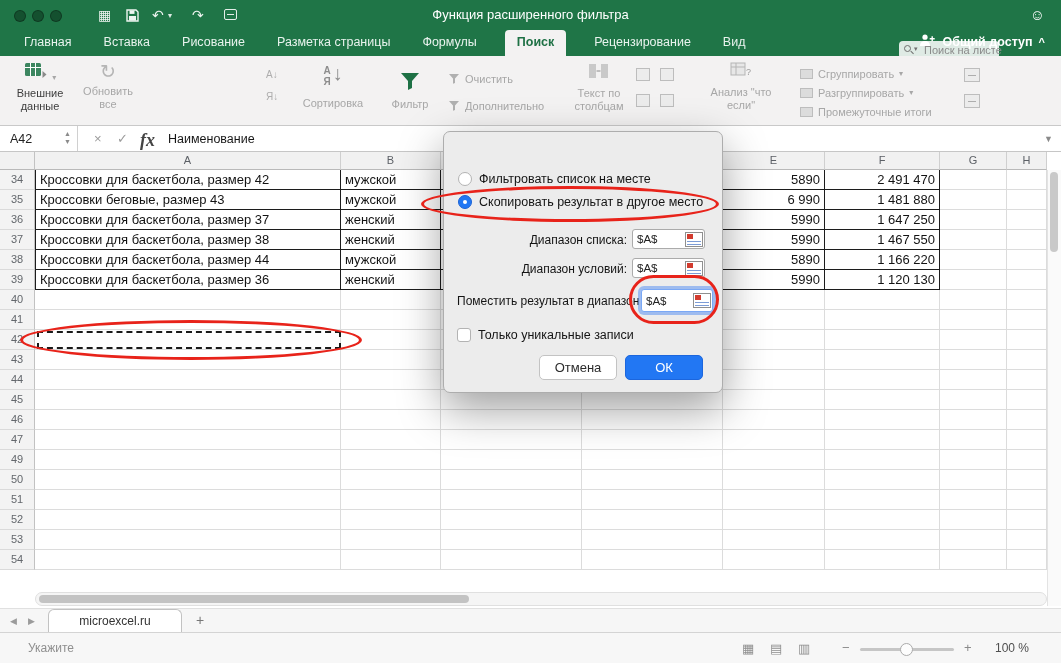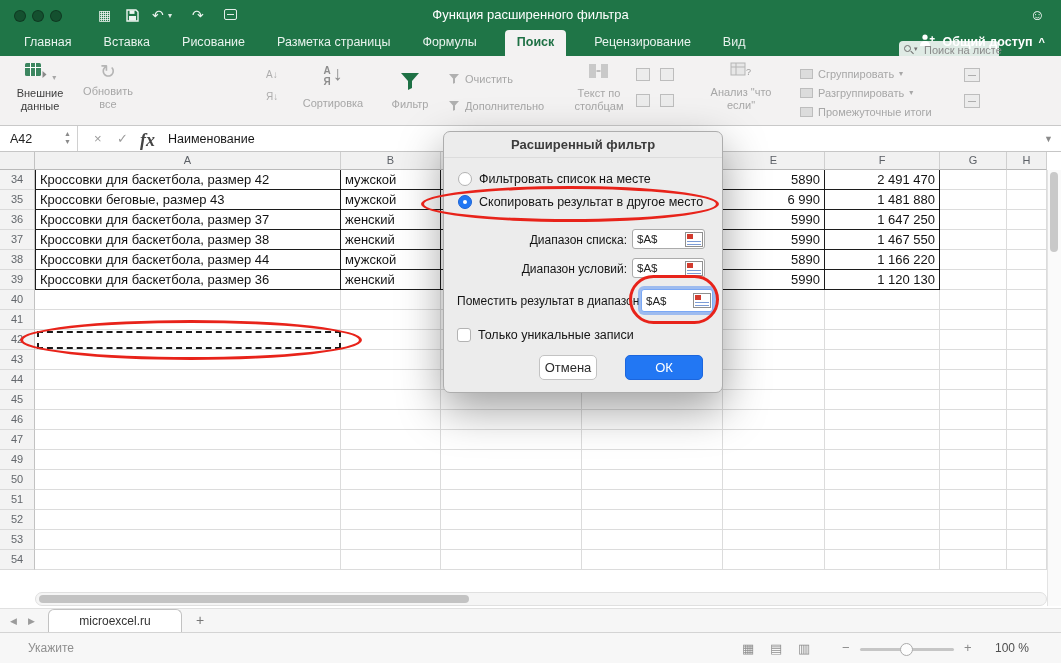--- a/index.html
+++ b/index.html
@@ -123,21 +123,21 @@
   .inp-copy .fval{top:5px;}
   .range-ic{position:absolute;right:1px;top:2px;width:18px;height:15px;background:#fff;border:1px solid #8f8f8f;box-sizing:border-box;}
   .inp-copy .range-ic{top:3px;}
   .range-ic .rr{position:absolute;left:1px;top:1px;width:6px;height:5px;background:#d23b2e;}
   .range-ic .l1{position:absolute;left:1px;top:8px;width:14px;height:1px;background:#7c9cd6;}
   .range-ic .l2{position:absolute;left:1px;top:11px;width:14px;height:1px;background:#7c9cd6;}
   .chk-row{position:absolute;left:13px;top:196px;display:flex;gap:7px;align-items:center;}
   .chk{width:14px;height:14px;background:#fff;border:1px solid #b3b3b3;border-radius:3px;box-sizing:border-box;flex:none;}
   .clab{font-size:12.5px;color:#141414;white-space:nowrap;}
   .btn{position:absolute;top:223px;height:25px;border-radius:5px;font-size:13px;font-family:inherit;box-sizing:border-box;display:flex;align-items:center;justify-content:center;padding:0;cursor:default;}
-  .btn.cancel{left:95px;width:58px;background:#fff;border:1px solid #c3c3c3;color:#2b2b2b;}
+  .btn.cancel{left:95px;width:78px;background:#fff;border:1px solid #c3c3c3;color:#2b2b2b;}
   .btn.ok{left:181px;width:78px;background:#2277f3;border:1px solid #1c66dd;color:#fff;}
   
   .annot{position:absolute;border:3px solid #e8231a;z-index:60;border-radius:50%;box-sizing:border-box;pointer-events:none;}
   .a-radio{left:421px;top:186px;width:298px;height:36px;}
   .a-input{left:629px;top:275px;width:90px;height:49px;border-radius:26px;}
   .a-range{left:20px;top:320px;width:342px;height:40px;}
 </style>
 </head>
 <body>
 
@@ -561,21 +561,20 @@
     <span class="view-ic v3">▥</span>
     <span class="zoom-minus">−</span>
     <span class="zoom-track">
       <span class="zoom-thumb"></span>
     </span>
     <span class="zoom-plus">+</span>
     <span class="zoom-label">100 %</span>
   </div>
 
   <div class="dialog">
-    <div class="dlg-title">Расширенный фильтр</div>
     <div class="radio-row r1">
       <span class="radio"></span>
       <span class="rlab">Фильтровать список на месте</span>
     </div>
     <div class="radio-row r2">
       <span class="radio selected"></span>
       <span class="rlab">Скопировать результат в другое место</span>
     </div>
     <span class="dlbl lbl-list">Диапазон списка:</span>
     <span class="dinp inp-list">

